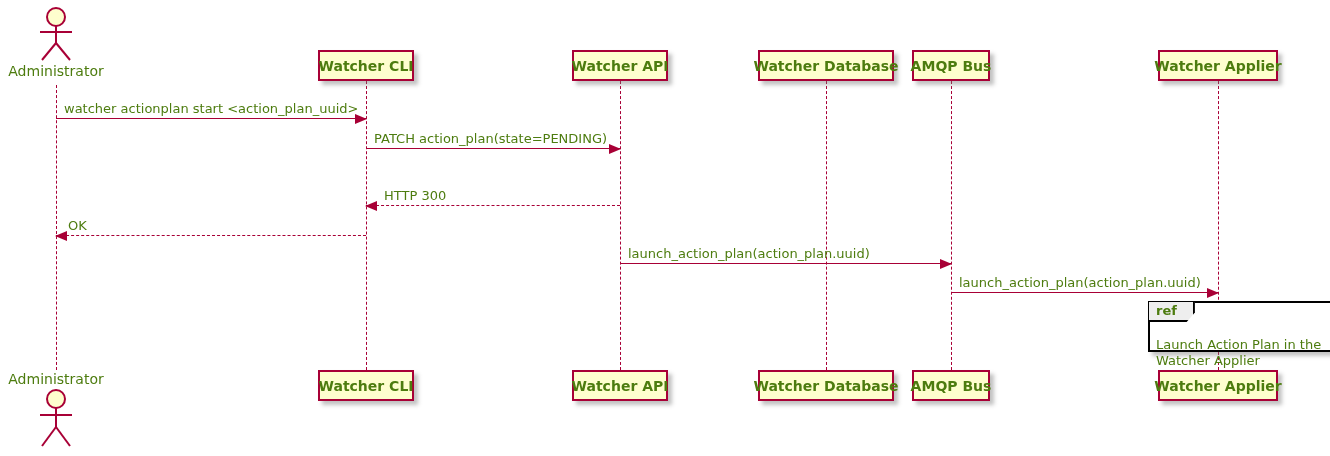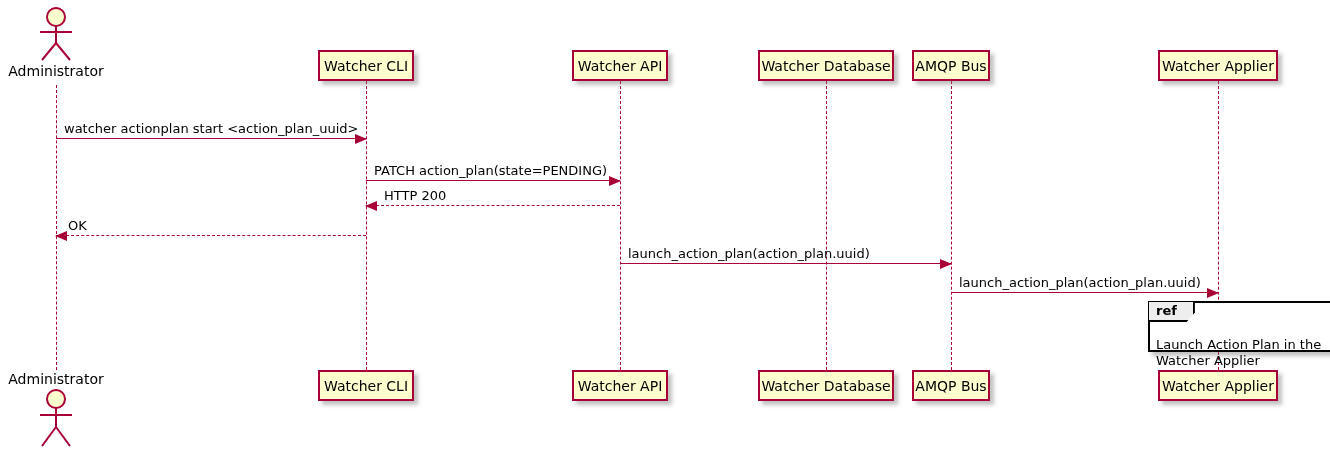--- a/index.html
+++ b/index.html
@@ -1,34 +1,35 @@
 <!DOCTYPE html>
 <html><head>
 <meta charset="utf-8">
 <style>
   html,body { margin:0; padding:0; background:#ffffff; }
   #canvas {
     position:relative;
     width:1330px; height:456px;
     background:#ffffff;
     font-family:"DejaVu Sans", sans-serif;
-    color:#000000;
+    color:#4d7c0f;
     overflow:hidden;
   }
   .participant {
     position:absolute;
     box-sizing:border-box;
     height:31px;
     background:#FEFECE;
     border:2px solid #A80036;
     box-shadow:4px 4px 4px rgba(120,120,120,0.45);
     display:flex; align-items:center; justify-content:center;
     font-size:14px;
     white-space:nowrap;
     z-index:3;
+    font-weight:bold;
   }
   .lifeline {
     position:absolute;
     width:0;
     border-left:1px dashed #A80036;
     z-index:1;
   }
   .actor-label {
     position:absolute;
     width:120px;
@@ -136,35 +137,35 @@
   <div class="participant" style="left:758px; top:50px; width:136px;">Watcher Database</div>
   <div class="participant" style="left:912px; top:50px; width:78px;">AMQP Bus</div>
   <div class="participant" style="left:1158px; top:50px; width:120px;">Watcher Applier</div>
 
   <div class="participant" style="left:318px; top:370px; width:96px;">Watcher CLI</div>
   <div class="participant" style="left:572px; top:370px; width:96px;">Watcher API</div>
   <div class="participant" style="left:758px; top:370px; width:136px;">Watcher Database</div>
   <div class="participant" style="left:912px; top:370px; width:78px;">AMQP Bus</div>
   <div class="participant" style="left:1158px; top:370px; width:120px;">Watcher Applier</div>
 
-  <div class="msg" style="left:56px; top:100px; width:310px;margin-top:20px;">
+  <div class="msg" style="left:56px; top:100px; width:310px;">
     <span class="msg-label">watcher actionplan start &lt;action_plan_uuid&gt;</span>
     <div class="msg-line"></div>
     <div class="arrow-right"></div>
   </div>
 
-  <div class="msg" style="left:366px; top:130px; width:254px;margin-top:32px;">
+  <div class="msg" style="left:366px; top:130px; width:254px;">
     <span class="msg-label">PATCH action_plan(state=PENDING)</span>
     <div class="msg-line"></div>
     <div class="arrow-right"></div>
   </div>
 
 
   <div class="msg" style="left:366px; top:187px; width:254px;">
-    <span class="msg-label" style="left:18px;">HTTP 200</span>
+    <span class="msg-label" style="left:18px;">HTTP 300</span>
     <div class="msg-line dashed"></div>
     <div class="arrow-left"></div>
   </div>
 
   <div class="msg" style="left:56px; top:217px; width:310px;">
     <span class="msg-label" style="left:12px;">OK</span>
     <div class="msg-line dashed"></div>
     <div class="arrow-left"></div>
   </div>
 

